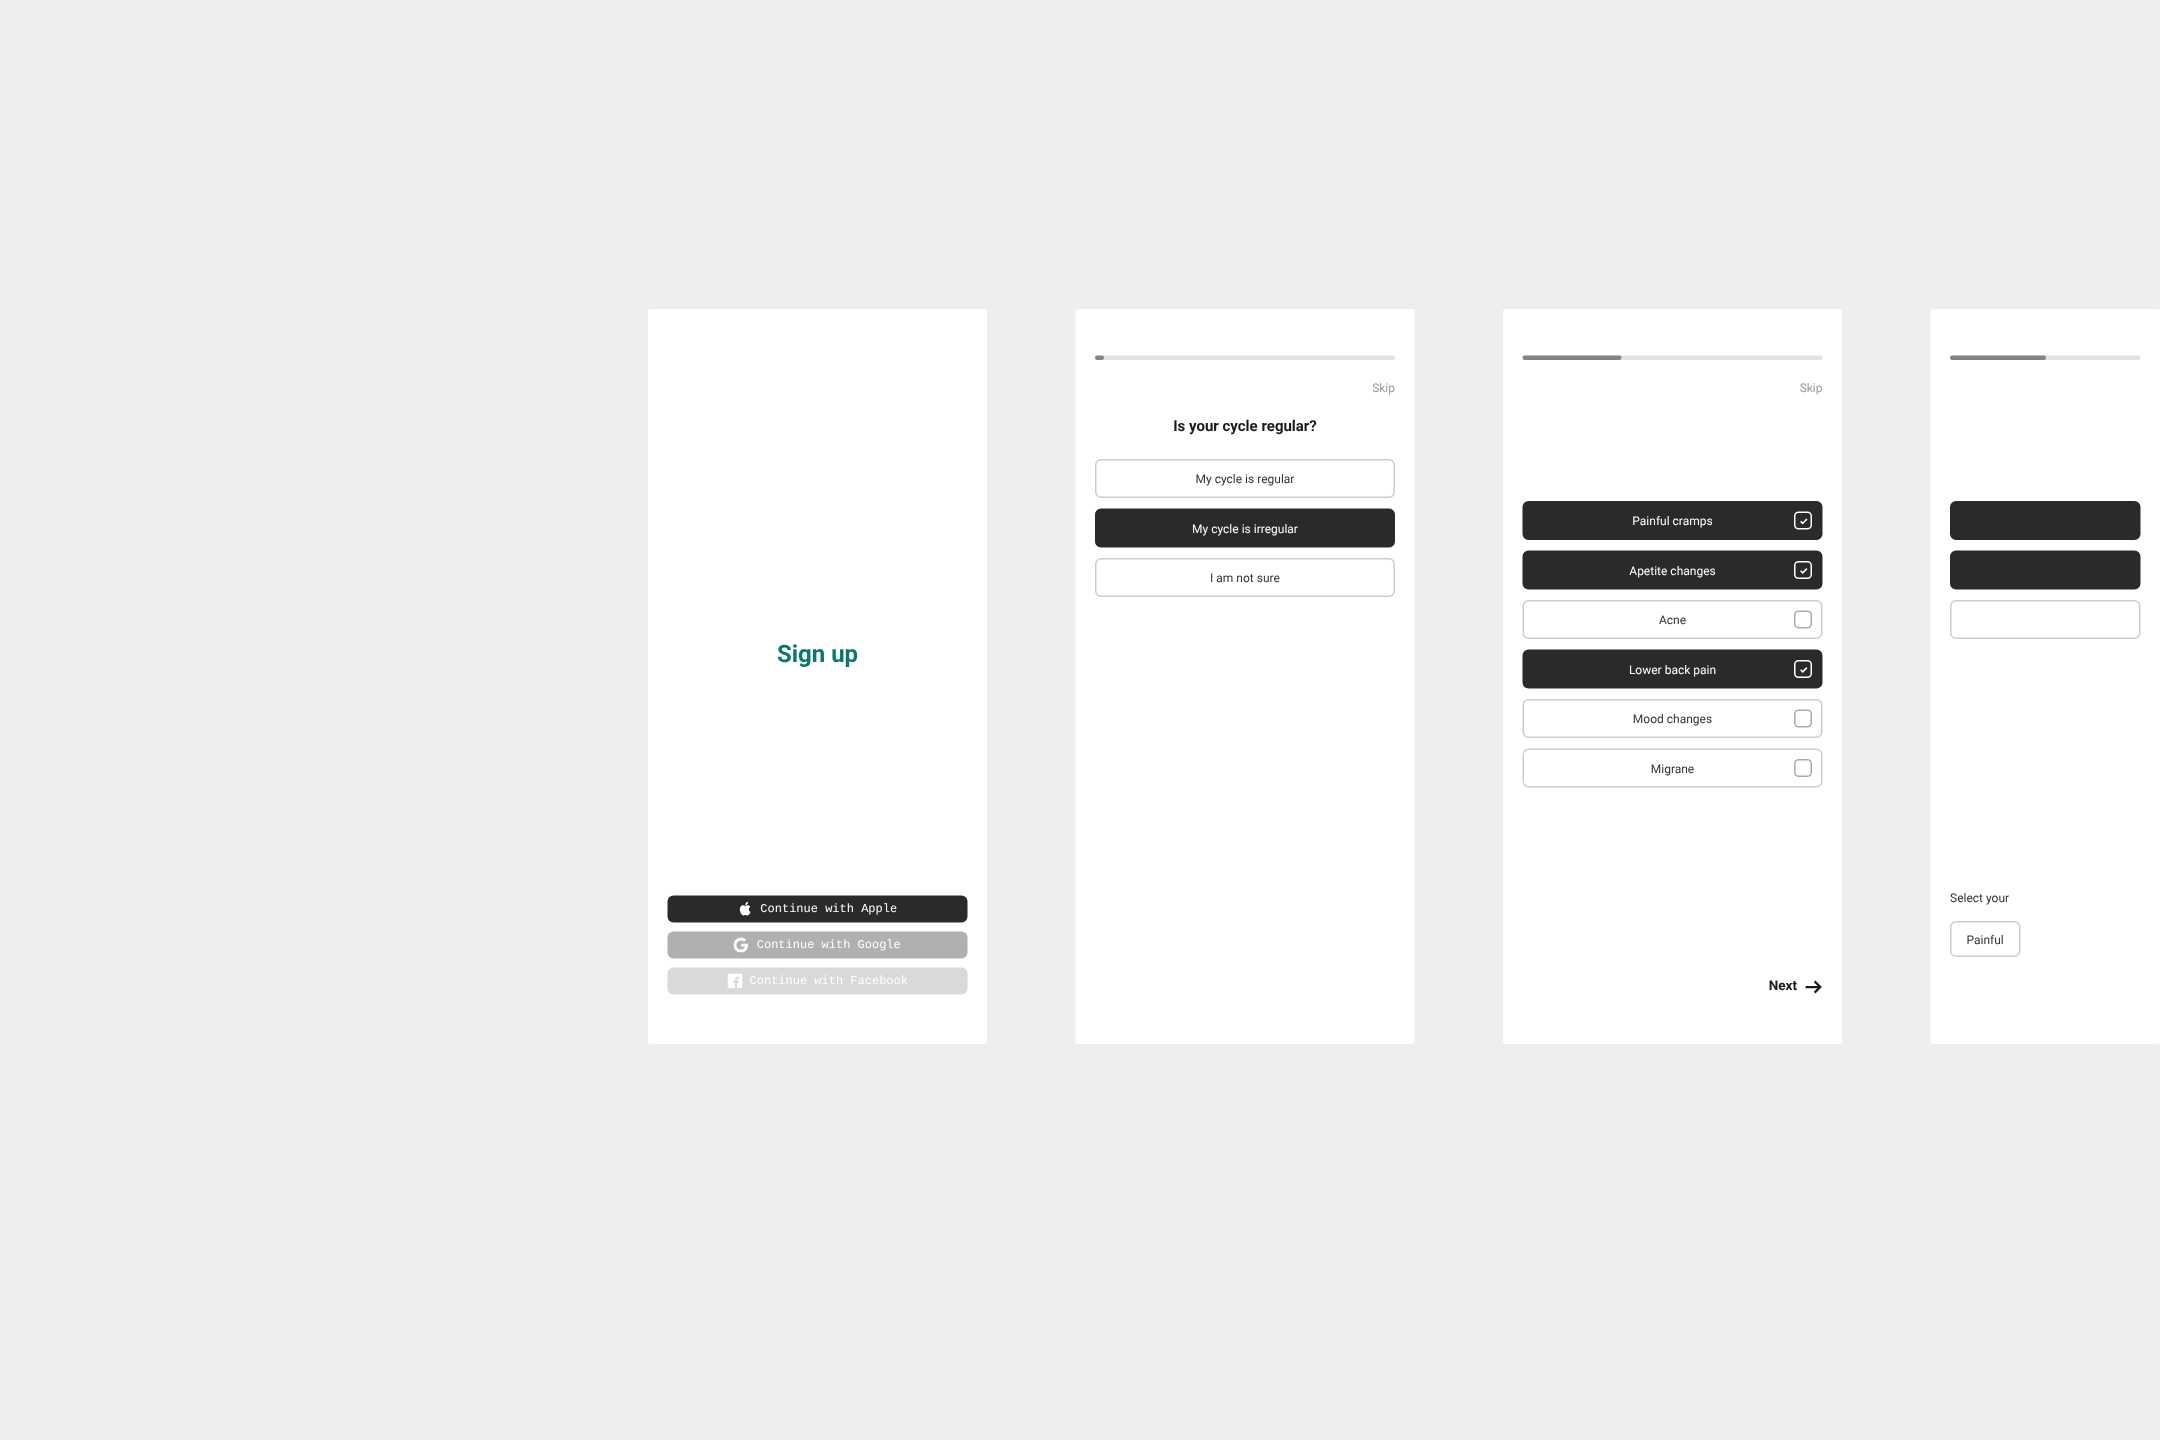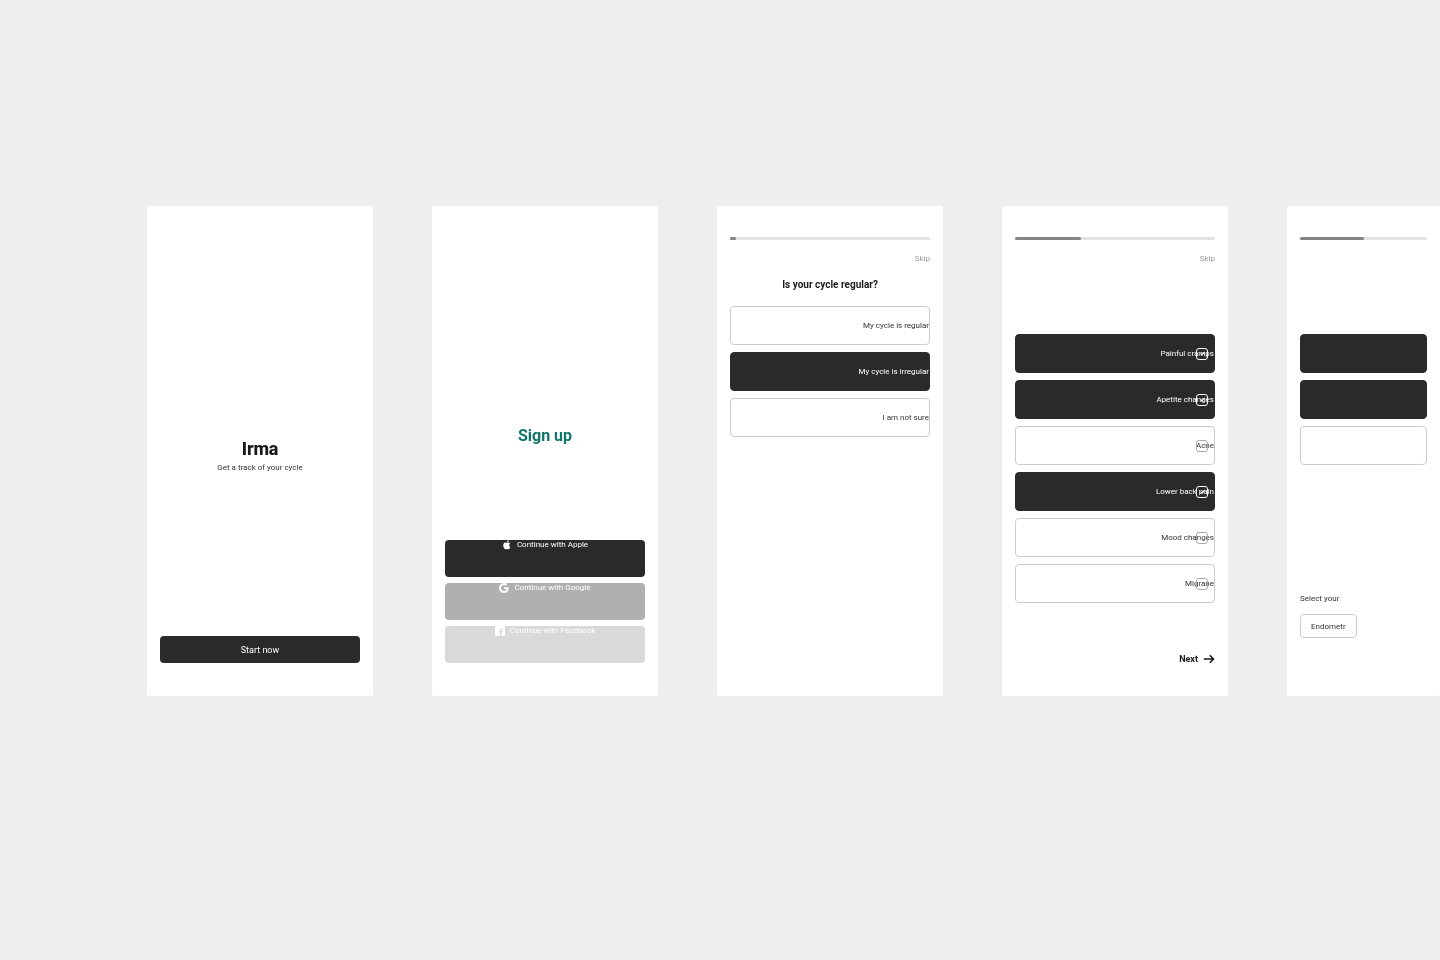--- a/index.html
+++ b/index.html
@@ -89,28 +89,29 @@
     .s2-buttons {
       position: absolute;
       bottom: 33px;
       left: 13px;
       right: 13px;
       display: flex;
       flex-direction: column;
       gap: 6px;
     }
     .social-btn {
-      height: 37px;
+      height: 18px;
       border-radius: 4px;
       display: flex;
-      align-items: flex-start;
+      align-items: center;
       justify-content: center;
       font-size: 8px;
       gap: 5px;
       cursor: pointer;
+      font-family: Liberation Mono, monospace;
     }
     .btn-apple { background: #2a2a2a; color: #fff; }
     .btn-google { background: #b0b0b0; color: #fff; }
     .btn-facebook { background: #d9d9d9; color: #fff; }
     .social-icon {
       width: 10px;
       height: 10px;
       display: inline-flex;
       align-items: center;
       justify-content: center;
@@ -155,26 +156,26 @@
       position: absolute;
       top: 100px;
       left: 13px;
       right: 13px;
       display: flex;
       flex-direction: column;
       gap: 7px;
     }
     .options-4 { top: 128px; }
     .option {
-      height: 39px;
+      height: 26px;
       border: 1px solid #ccc;
       border-radius: 4px;
       display: flex;
       align-items: center;
-      justify-content: flex-end;
+      justify-content: center;
       font-size: 8px;
       color: #333;
       cursor: pointer;
       position: relative;
       background: #fff;
     }
     .option.selected {
       background: #2a2a2a;
       color: #fff;
       border-color: #2a2a2a;
@@ -239,29 +240,20 @@
       color: #333;
       background: #fff;
       cursor: pointer;
     }
   </style>
 </head>
 <body>
 
 <div class="canvas">
 
-  <div class="screen screen-1">
-    <div class="s1-content">
-      <div class="s1-title">Irma</div>
-      <div class="s1-subtitle">Get a track of your cycle</div>
-    </div>
-    <div class="s1-button">
-      <span>Start now</span>
-    </div>
-  </div>
 
   <div class="screen screen-2">
     <div class="s2-content">
       <div class="s2-title">Sign up</div>
     </div>
     <div class="s2-buttons">
       <div class="social-btn btn-apple">
         <span class="social-icon">
           <svg viewBox="0 0 16 16" fill="currentColor">
               <path d="M11.5 8.2c0-1.8 1.5-2.7 1.5-2.7-0.8-1.2-2.1-1.4-2.6-1.4-1.1-0.1-2.1 0.6-2.7 0.6-0.6 0-1.4-0.6-2.3-0.6-1.2 0-2.3 0.7-2.9 1.8-1.2 2.2-0.3 5.4 0.9 7.2 0.6 0.9 1.3 1.8 2.2 1.8 0.9 0 1.2-0.6 2.3-0.6 1.1 0 1.4 0.6 2.3 0.6 1 0 1.6-0.9 2.2-1.8 0.7-1 1-2 1-2.1-1.4-0.5-1.9-1.5-1.9-2.8zM10 2.6c0.5-0.6 0.8-1.4 0.7-2.3-0.7 0-1.6 0.5-2.1 1.1-0.5 0.5-0.9 1.4-0.8 2.2 0.8 0.1 1.7-0.4 2.2-1z"></path>
@@ -380,17 +372,17 @@
     <div class="progress-bar">
       <div class="progress-fill" style="width:50%"></div>
     </div>
     <div class="options options-4">
       <div class="option selected"></div>
       <div class="option selected"></div>
       <div class="option"></div>
     </div>
     <div class="s5-label">Select your</div>
     <div class="s5-chip">
-      <span>Endometr</span>
+      <span>Painful</span>
     </div>
   </div>
 
 </div>
 
 </body></html>

